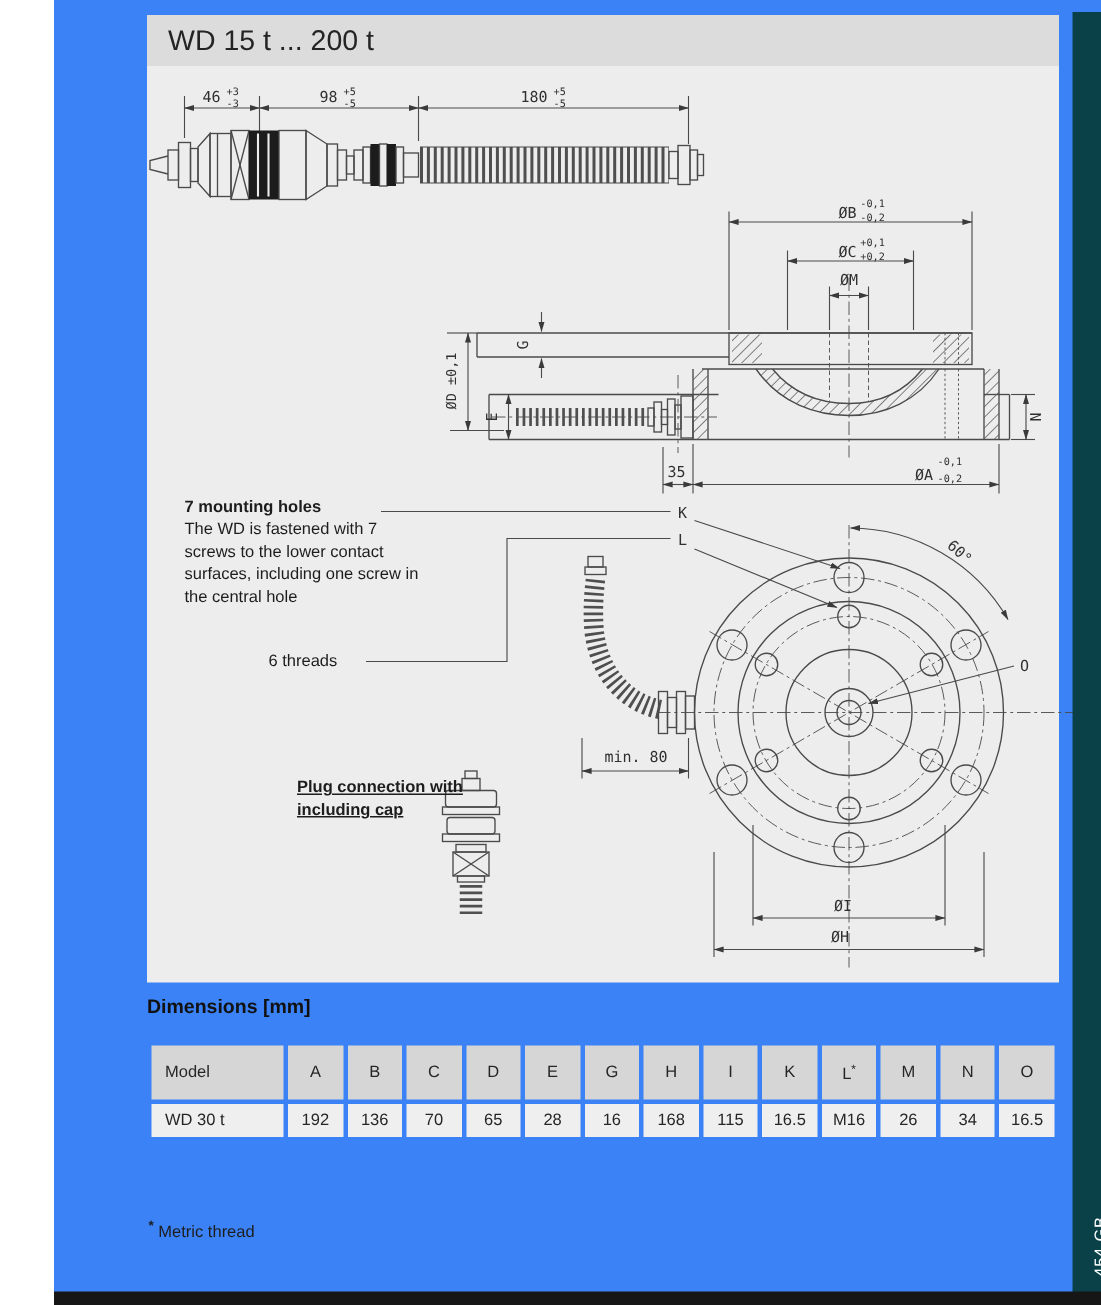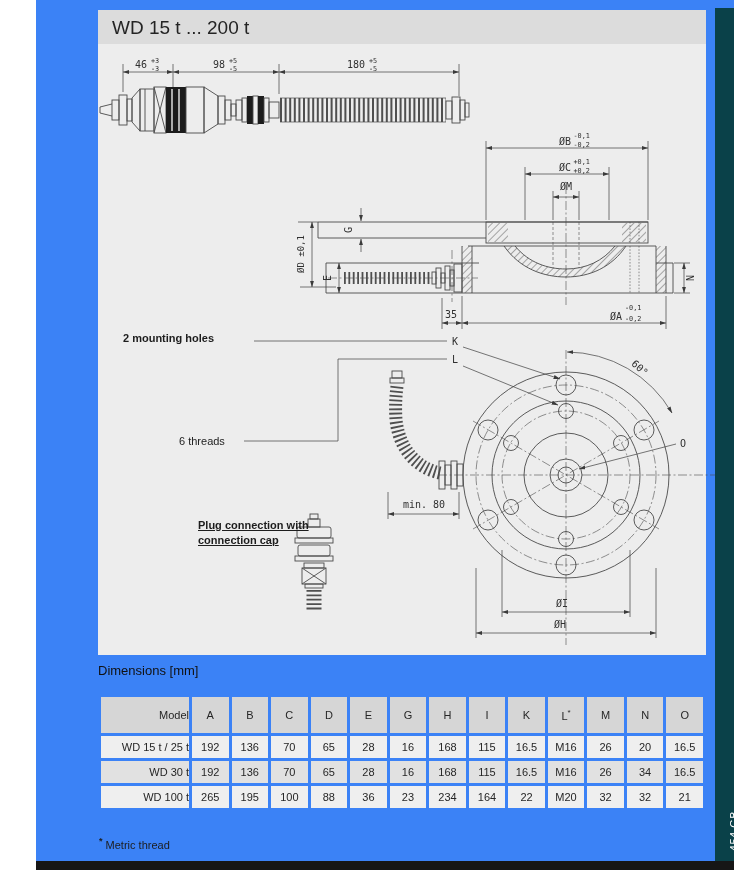--- a/index.html
+++ b/index.html
@@ -11,33 +11,33 @@
             font-size:19px;line-height:35px;padding-left:14px;box-sizing:border-box;color:#242424;}
 
   .svg-layer{position:absolute;left:0;top:0;width:734px;height:870px;}
 
   .note{position:absolute;font-size:11px;line-height:15px;color:#1d1d1d;}
   .nb{font-weight:bold;}
   .note-mounting{left:87px;top:331px;width:158px;}
   .note-threads{left:143px;top:434px;}
   .note-plug{left:162px;top:518px;width:130px;text-decoration:underline;}
 
-  .dims-heading{position:absolute;left:62px;top:663px;font-size:13px;font-weight:normal;color:#111;}
+  .dims-heading{position:absolute;left:62px;top:663px;font-size:13px;font-weight:bold;color:#111;}
 
   .dim-table{position:absolute;left:62px;top:694px;width:608px;border-collapse:separate;
              border-spacing:3px;table-layout:fixed;font-size:11px;color:#262626;}
   .dim-table th,.dim-table td{padding:0;font-weight:normal;text-align:center;white-space:nowrap;overflow:hidden;}
   .dim-table thead th{background:#d6d6d6;height:36px;}
   .dim-table td{background:#efefef;height:22px;}
   .dim-table tbody tr:nth-child(even) td{background:#e1e1e1;}
-  .dim-table .model{text-align:right;padding-left:9px;}
+  .dim-table .model{text-align:left;padding-left:9px;}
   .th-sup{font-size:8px;vertical-align:super;}
   col.c-model{width:88px;}
 
-  .footnote{position:absolute;left:63px;top:836px;font-size:11px;color:#1d1d1d;}
+  .footnote{position:absolute;left:63px;top:812px;font-size:11px;color:#1d1d1d;}
   .footnote sup{font-weight:bold;font-size:9px;}
 
   .bar-dark{position:absolute;left:679px;top:8px;width:38px;height:862px;background:#0a4149;}
   .bar-light{position:absolute;left:717px;top:8px;width:17px;height:862px;background:#00727b;}
   .code-shade{position:absolute;left:700px;top:806px;width:17px;height:56px;background:rgba(0,0,0,0.18);}
   .side-code{position:absolute;left:679px;top:800px;width:38px;height:62px;display:flex;
              align-items:center;justify-content:center;}
   .side-code span{transform:rotate(-90deg);white-space:nowrap;color:#ffffff;font-size:11px;letter-spacing:0.5px;}
   .bottom-bar{position:absolute;left:0;top:861px;width:734px;height:9px;background:#161616;}
 
@@ -295,26 +295,27 @@
       <rect x="268" y="563" width="20" height="5"></rect>
       <rect x="266" y="568" width="24" height="16"></rect>
       <line x1="266" y1="568" x2="290" y2="584"></line>
       <line x1="266" y1="584" x2="290" y2="568"></line>
       <rect x="269" y="584" width="18" height="4"></rect>
       <line x1="278" y1="590" x2="278" y2="611" stroke="#4f4f4f" stroke-width="15" stroke-dasharray="1.8 2.6"></line>
     </g>
   </svg>
 
   <div class="note note-mounting">
-    <div class="nb">2 mounting holes</div>
+    <div class="nb">7 mounting holes</div>
+    <div>The WD is fastened with 7 screws to the lower contact surfaces, including one screw in the central hole</div>
   </div>
   <div class="note note-threads">6 threads</div>
   <div class="note note-plug nb">
     <div>Plug connection with</div>
-    <div>connection cap</div>
+    <div>including cap</div>
   </div>
 
   <div class="dims-heading">Dimensions [mm]</div>
 
   <table class="dim-table">
     <colgroup>
       <col class="c-model">
         <col>
         <col>
         <col>
@@ -342,67 +343,35 @@
         <th>I</th>
         <th>K</th>
         <th><span>L</span><span class="th-sup">*</span></th>
         <th>M</th>
         <th>N</th>
         <th>O</th>
       </tr>
     </thead>
     <tbody>
       <tr>
-        <td class="model">WD 15 t / 25 t</td>
-        <td>192</td>
-        <td>136</td>
-        <td>70</td>
-        <td>65</td>
-        <td>28</td>
-        <td>16</td>
-        <td>168</td>
-        <td>115</td>
-        <td>16.5</td>
-        <td>M16</td>
-        <td>26</td>
-        <td>20</td>
-        <td>16.5</td>
-      </tr>
-      <tr>
         <td class="model">WD 30 t</td>
         <td>192</td>
         <td>136</td>
         <td>70</td>
         <td>65</td>
         <td>28</td>
         <td>16</td>
         <td>168</td>
         <td>115</td>
         <td>16.5</td>
         <td>M16</td>
         <td>26</td>
         <td>34</td>
         <td>16.5</td>
       </tr>
-      <tr>
-        <td class="model">WD 100 t</td>
-        <td>265</td>
-        <td>195</td>
-        <td>100</td>
-        <td>88</td>
-        <td>36</td>
-        <td>23</td>
-        <td>234</td>
-        <td>164</td>
-        <td>22</td>
-        <td>M20</td>
-        <td>32</td>
-        <td>32</td>
-        <td>21</td>
-      </tr>
     </tbody>
   </table>
 
   <div class="footnote">
     <sup>*</sup>
     <span>Metric thread</span>
   </div>
 
   <div class="bar-dark"></div>
   <div class="bar-light"></div>

